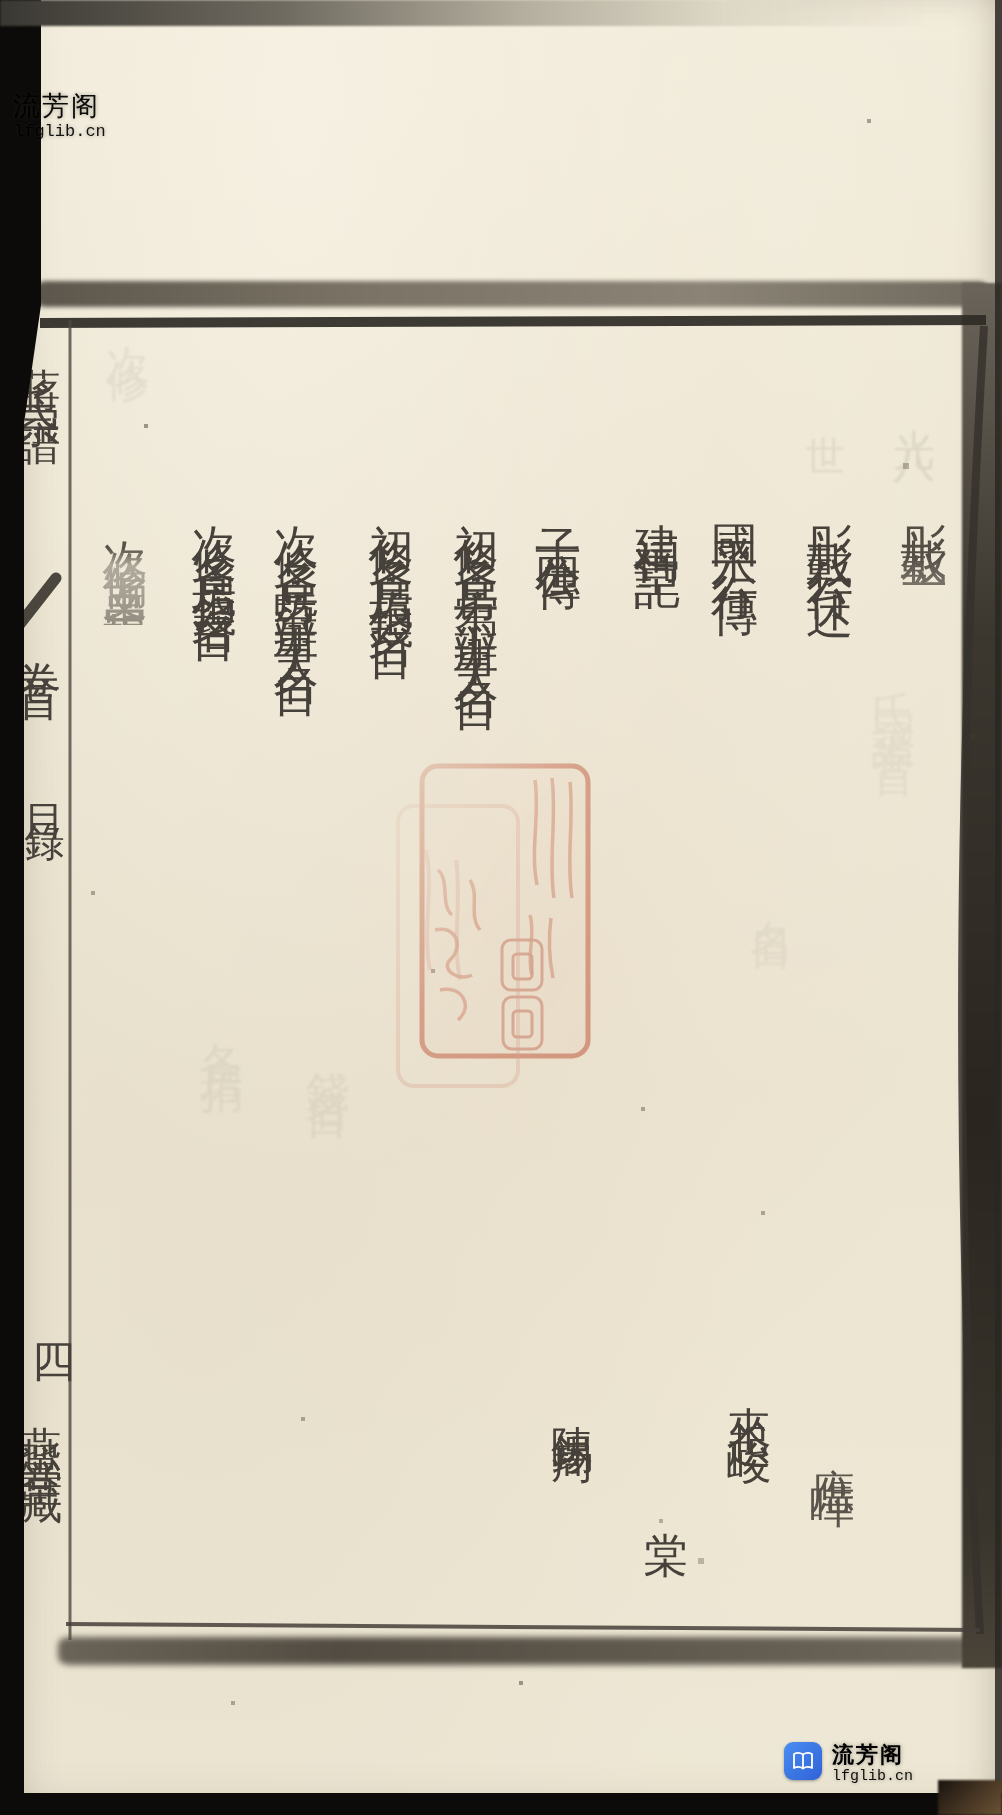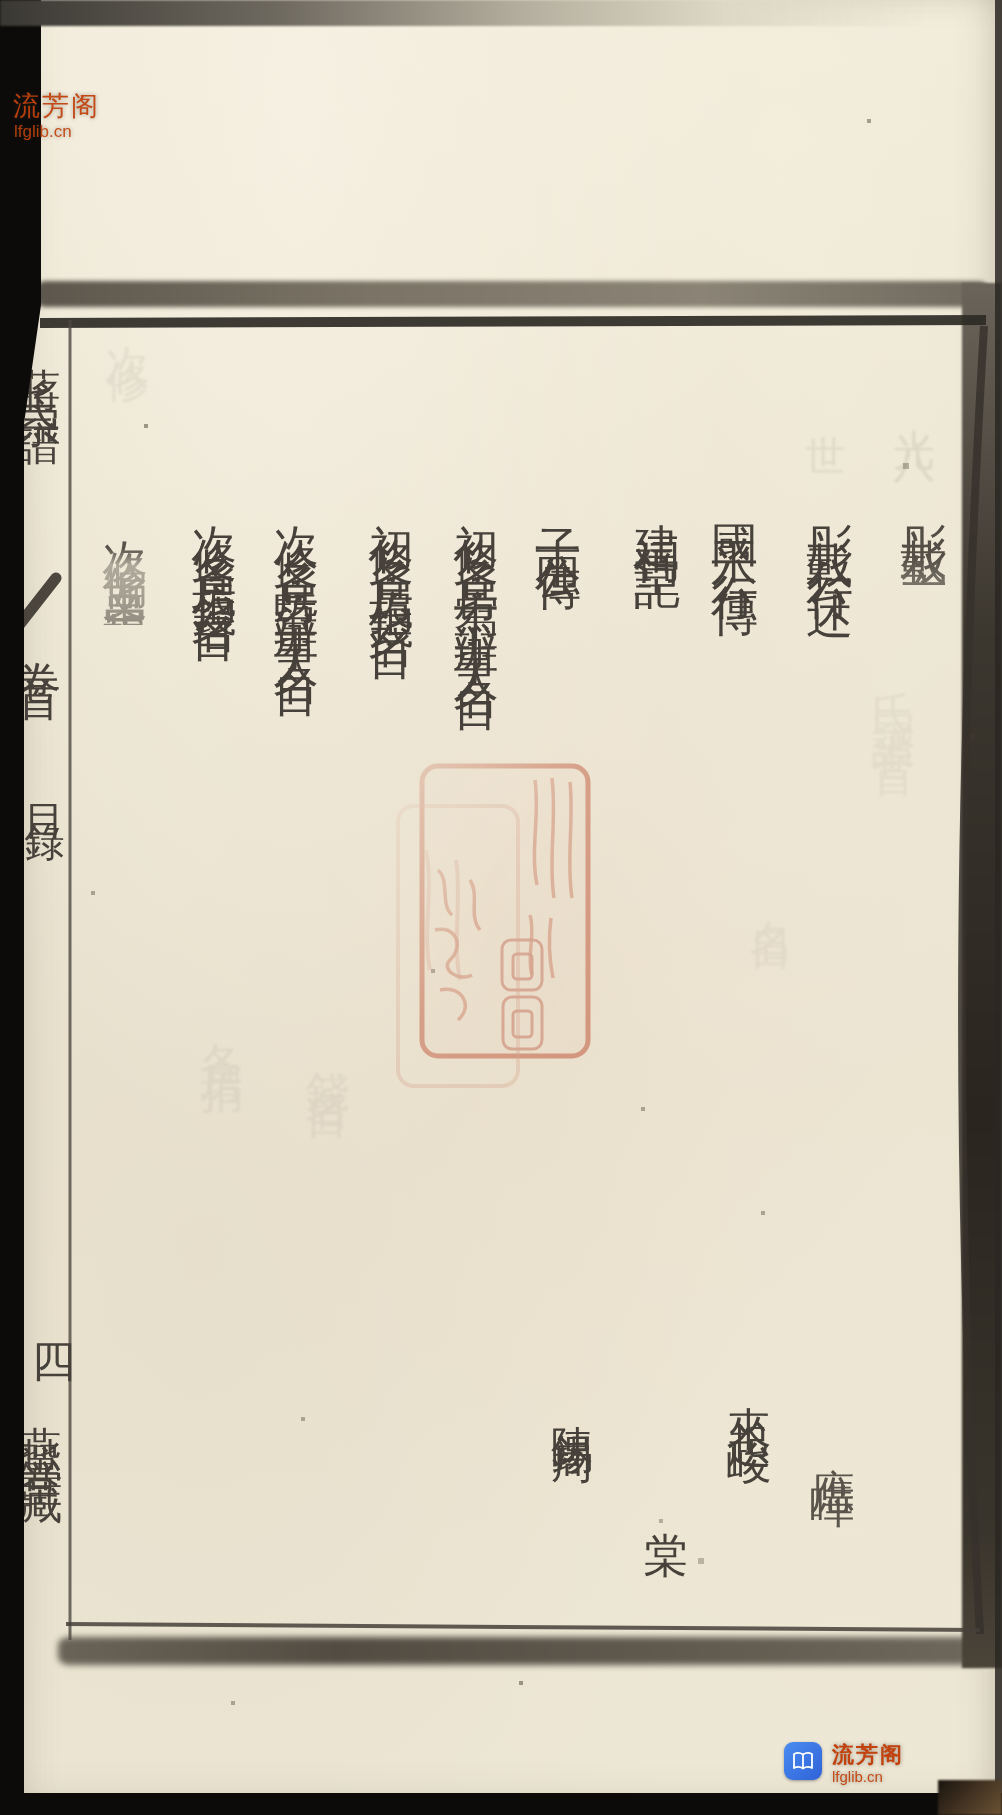--- a/index.html
+++ b/index.html
@@ -52,22 +52,22 @@
     background:linear-gradient(135deg,#1a140e,#54402a 70%,#6b5232);filter:blur(1px);}
   #specks{position:absolute;left:0;top:0;width:2px;height:2px;z-index:2;background:transparent;
     box-shadow:145px 425px 0 1px rgba(74,64,50,.5),868px 120px 0 1px rgba(74,64,50,.45),
       905px 465px 0 2px rgba(74,64,50,.35),520px 1682px 0 1px rgba(74,64,50,.5),
       232px 1702px 0 1px rgba(74,64,50,.4),762px 1212px 0 1px rgba(74,64,50,.4),
       432px 970px 0 1px rgba(74,64,50,.35),642px 1108px 0 1px rgba(74,64,50,.4),
       92px 892px 0 1px rgba(74,64,50,.4),972px 735px 0 1px rgba(74,64,50,.35),
       302px 1418px 0 1px rgba(74,64,50,.4),700px 1560px 0 2px rgba(74,64,50,.3),
       660px 1520px 0 1px rgba(74,64,50,.35);}
   
-  .wm{position:absolute;z-index:7;color:#c2410c;
-      font-family:Liberation Sans, sans-serif;
+  .wm{position:absolute;z-index:7;color:#000000;
+      font-family:Liberation Mono, monospace;
       text-shadow:0 0 4px rgba(60,55,45,.45);}
   #wm-tl-name{left:13px;top:88px;font-size:27px;letter-spacing:2px;opacity:.95;}
   #wm-tl-url{left:14px;top:122px;font-size:17px;opacity:.92;}
   #wm-br{left:784px;top:1740px;width:220px;height:52px;}
   #wm-br-icon{position:absolute;left:0;top:2px;width:38px;height:38px;border-radius:9px;
       background:linear-gradient(135deg,#4a8df0,#2f62d8);
       display:flex;align-items:center;justify-content:center;
       box-shadow:0 1px 3px rgba(0,0,0,.35);}
   #wm-br-name{position:absolute;left:48px;top:0px;font-size:22px;font-weight:bold;letter-spacing:2px;}
   #wm-br-url{position:absolute;left:48px;top:28px;font-size:15px;opacity:.95;}

